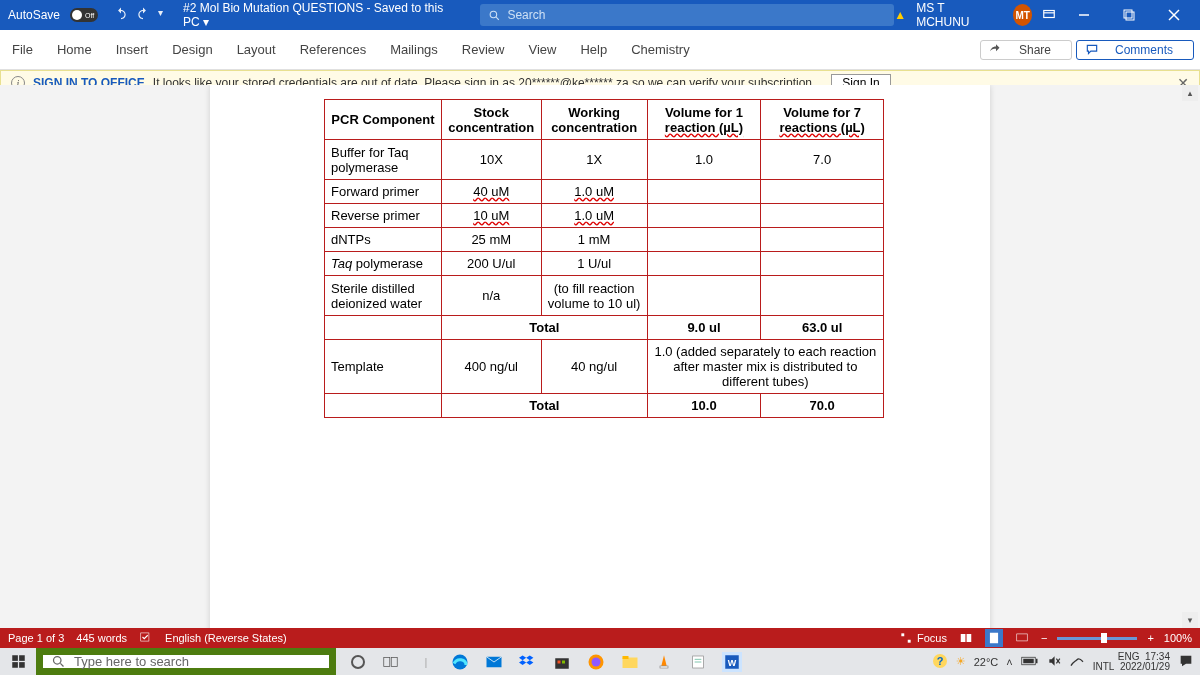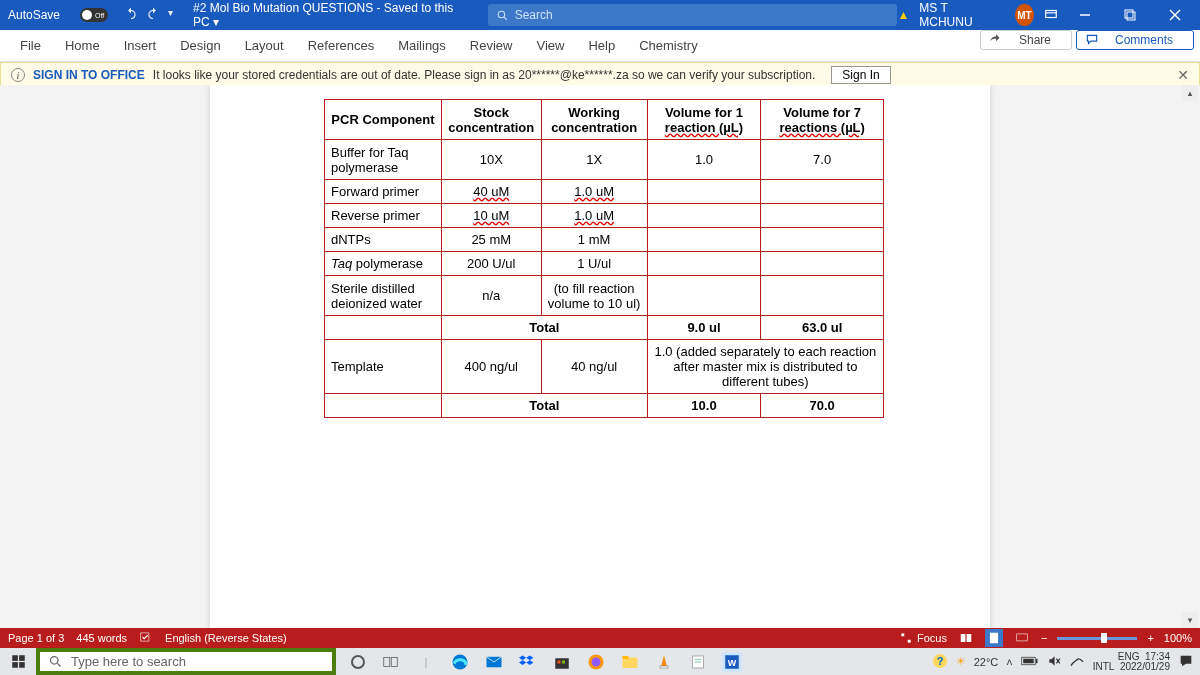--- a/index.html
+++ b/index.html
@@ -1,33 +1,33 @@
 <!DOCTYPE html>
 <html><head>
 <meta charset="utf-8">
 <style>
 * { margin:0; padding:0; box-sizing:border-box; font-family:"Segoe UI",sans-serif; }
 body { width:1200px; height:675px; overflow:hidden; background:#fff; position:relative; }
 
 
 .titlebar { height:30px; background:#185abd; color:#fff; display:flex; align-items:center; font-size:12px; }
-.autosave-group { display:flex; align-items:center; padding:0 8px; gap:20px; }
+.autosave-group { display:flex; align-items:center; padding:0 8px; gap:10px; }
 .toggle-off { width:28px; height:14px; background:#333; border-radius:7px; position:relative; display:flex; align-items:center; }
 .toggle-off::before { content:""; width:10px; height:10px; background:#fff; border-radius:50%; margin-left:2px; }
 .toggle-off span { font-size:7px; color:#fff; margin-left:3px; }
 .qat { display:flex; gap:8px; padding:0 8px; opacity:.9; }
 .doc-title { padding:0 12px; }
 .search-box { margin-left:20px; width:450px; height:22px; background:#3b78c9; border-radius:3px; display:flex; align-items:center; padding:0 8px; gap:6px; color:#cde0f5; }
 .search-box svg { width:13px; height:13px; }
 .title-right { margin-left:auto; display:flex; align-items:center; gap:10px; padding-right:8px; }
 .avatar { width:22px; height:22px; border-radius:50%; background:#d35400; display:flex; align-items:center; justify-content:center; font-size:10px; font-weight:600;margin-left:12px; }
 .winbtn { width:40px; height:30px; display:flex; align-items:center; justify-content:center; }
 
 
-.ribbon-tabs { height:32px; background:#fff; border-bottom:1px solid #e0e0e0; display:flex; align-items:flex-start; font-size:13px; color:#444; padding-left:8px; }
+.ribbon-tabs { height:40px; background:#fff; border-bottom:1px solid #e0e0e0; display:flex; align-items:center; font-size:13px; color:#444; }
 .ribbon-tabs span { padding:0 12px; height:100%; display:flex; align-items:center; cursor:pointer; }
 .ribbon-right { margin-left:auto; display:flex; gap:4px; padding-right:6px; }
 .share-btn,.comments-btn { border:1px solid #ccc; border-radius:3px; padding:2px 8px; font-size:12px; display:flex; align-items:center; gap:4px; }
 .comments-btn { color:#185abd; border-color:#185abd; }
 
 
 .signin-bar { height:26px; background:#fffbe6; border:1px solid #e8e090; display:flex; align-items:center; font-size:12px; color:#333; padding:0 10px; gap:8px; }
 .signin-info-icon { width:14px; height:14px; border:1px solid #888; border-radius:50%; display:flex; align-items:center; justify-content:center; font-size:10px; color:#555; font-style:italic; font-family:serif; }
 .signin-btn { margin-left:8px; border:1px solid #999; background:#fff; padding:1px 10px; font-size:12px; }
 .signin-close { margin-left:auto; font-size:14px; color:#666; }
@@ -50,21 +50,21 @@
 
 .statusbar { position:absolute; bottom:27px; left:0; right:0; height:20px; background:#b91c1c; color:#fff; display:flex; align-items:center; font-size:11px; padding:0 8px; gap:12px; }
 .status-right { margin-left:auto; display:flex; align-items:center; gap:10px; }
 .zoom-slider { width:80px; height:3px; background:#6a97d6; position:relative; }
 .zoom-slider .thumb { position:absolute; width:6px; height:10px; background:#fff; top:-4px; left:55%; }
 .viewbtn { width:18px; height:18px; display:flex; align-items:center; justify-content:center; }
 
 
 .taskbar { position:absolute; bottom:0; left:0; right:0; height:27px; background:#e4e6e9; display:flex; align-items:center; font-size:11px; color:#333; }
 .start-btn { width:36px; height:27px; display:flex; align-items:center; justify-content:center; }
-.task-search { width:300px; height:27px; background:#fff; border:4px solid #4d7c0f; display:flex; align-items:center; padding:0 8px; gap:8px; color:#666; font-size:13px; }
+.task-search { width:300px; height:27px; background:#fff; border:7px solid #4d7c0f; display:flex; align-items:center; padding:0 8px; gap:8px; color:#666; font-size:13px; }
 .task-icons { display:flex; gap:14px; padding:0 12px; align-items:center; }
 .task-icons span { width:20px; height:20px; display:flex; align-items:center; justify-content:center; }
 .tray { margin-left:auto; display:flex; align-items:center; gap:8px; padding-right:6px; }
 .tray-time { text-align:right; line-height:1; font-size:10px; }
 .weather-icon { color:#f5a623; }
 
 .svgicon { width:14px; height:14px; fill:currentColor; }
 </style>
 </head>
 <body>

